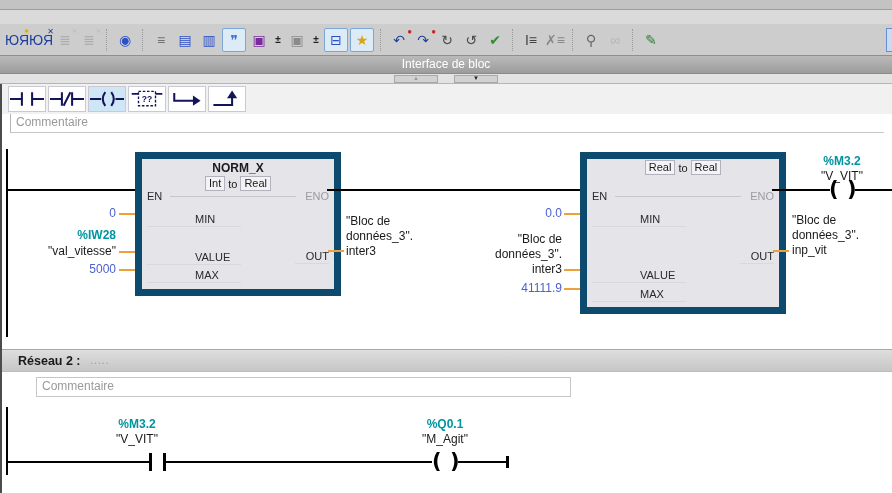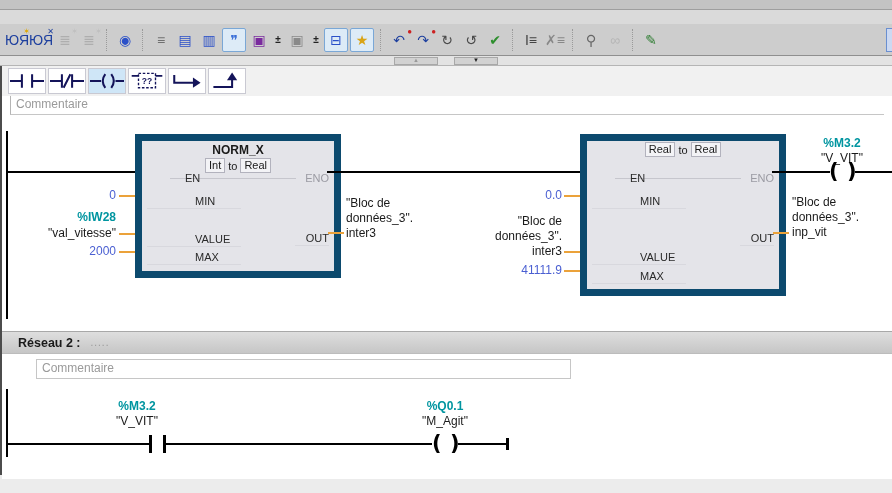--- a/index.html
+++ b/index.html
@@ -70,21 +70,21 @@
   .tick{position:absolute;width:3px;height:12px;background:#000;}
 
   
   .fb{position:absolute;background:#e4e4e9;border:7px solid #0c4a6e;}
   .fb-title{text-align:center;font-weight:bold;font-size:12px;margin-top:2px;}
   .fb-sub{display:flex;justify-content:center;gap:3px;margin-top:1px;font-size:11px;align-items:center;}
   .fb-sub .tbox{border:1px solid #b2b2bd;background:#f3f3f6;padding:0 3px;line-height:13px;}
   .pin{position:absolute;font-size:11px;color:#2a2a2a;}
   .pin.l{left:5px;width:46px;border-bottom:1px solid #d8d8de;padding-bottom:1px;padding-left:48px;}
   .pin.r{right:5px;width:34px;text-align:right;border-bottom:1px solid #d8d8de;padding-bottom:1px;}
-  .pin.en{left:5px;border:none;margin-left:38px;}
+  .pin.en{left:5px;border:none;}
   .pin.eno{right:5px;color:#9b9ba3;border:none;}
   .hline{position:absolute;height:1px;background:#c6c6cd;}
 
   
   .operand{position:absolute;font-size:12px;line-height:15px;}
   .r{text-align:right;}
   .c{text-align:center;}
   .addr{color:var(--addr,#0095a0);font-weight:bold;}
   .const{color:var(--const,#4a5fd2);}
   .coil-paren{position:absolute;font-size:21px;font-weight:bold;line-height:21px;
@@ -129,20 +129,23 @@
         <span class="tb-icon" style="color: rgb(136, 136, 136);">✗≡</span>
         <span class="tb-sep"></span>
         <span class="tb-icon" style="color: rgb(102, 102, 102);">⚲</span>
         <span class="tb-icon disabled" style="color: rgb(153, 153, 153);">∞</span>
         <span class="tb-sep"></span>
         <span class="tb-icon" style="color: rgb(46, 125, 50);">✎</span>
       </span>
     <span class="right-sliver"></span>
   </div>
 
+  <div class="pane-title">
+    <span>Interface de bloc</span>
+  </div>
 
   <div class="splitter">
     <button class="split-btn disabled">▲</button>
     <button class="split-btn">▼</button>
   </div>
 
   <div class="content">
 
     <div class="lad-tools">
       <button class="lad-btn">
@@ -202,21 +205,21 @@
         <span class="pin l" style="top:110px;">MAX</span>
         <span class="pin r" style="top:91px;">OUT</span>
       </div>
 
       <div class="stub" style="left:117px;top:80px;width:16px;"></div>
       <div class="stub" style="left:117px;top:118px;width:16px;"></div>
       <div class="stub" style="left:117px;top:136px;width:16px;"></div>
       <div class="operand const r" style="left:0;top:73px;width:114px;">0</div>
       <div class="operand addr r" style="left:0;top:95px;width:114px;">%IW28</div>
       <div class="operand r" style="left:0;top:111px;width:114px;">"val_vitesse"</div>
-      <div class="operand const r" style="left:0;top:129px;width:114px;">2000</div>
+      <div class="operand const r" style="left:0;top:129px;width:114px;">5000</div>
 
       <div class="stub" style="left:326px;top:117px;width:16px;"></div>
       <div class="operand" style="left:344px;top:81px;width:110px;">
         <div>"Bloc de</div>
         <div>données_3".</div>
         <div>inter3</div>
       </div>
 
       <div class="wire" style="left:325px;top:56px;width:253px;"></div>
 

